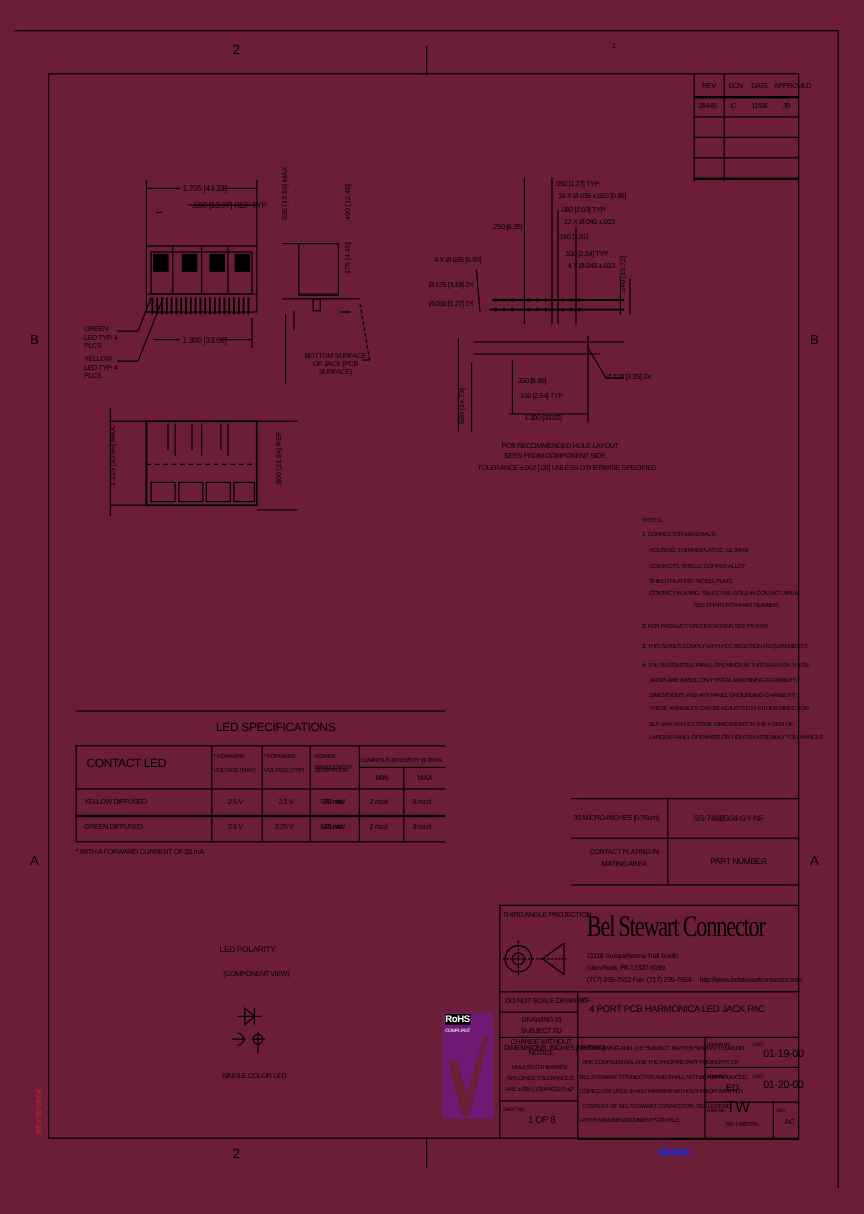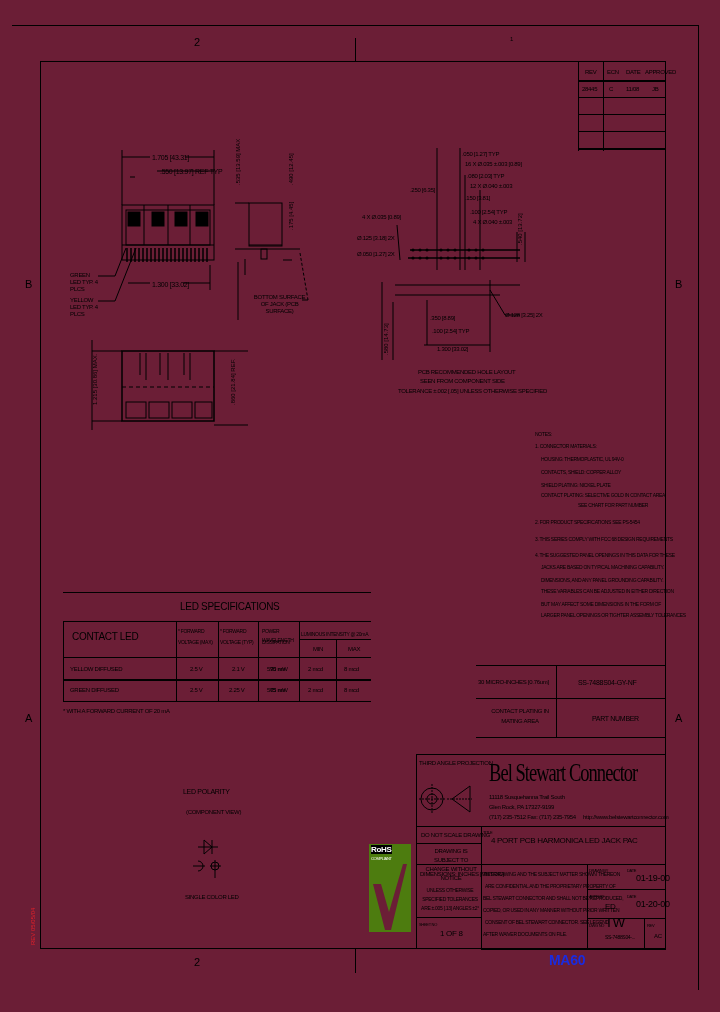--- a/index.html
+++ b/index.html
@@ -24,21 +24,21 @@
 
 <div class="zone" style="left:194px;top:36px;">2</div>
 <div class="zone" style="left:510px;top:36px;font-size:6px;">1</div>
 <div class="zone" style="left:194px;top:956px;">2</div>
 <div class="zone" style="left:25px;top:278px;">B</div>
 <div class="zone" style="left:25px;top:712px;">A</div>
 <div class="zone" style="left:675px;top:278px;">B</div>
 <div class="zone" style="left:675px;top:712px;">A</div>
 
 <div class="vtxt" style="left:30px;top:945px;color:#e0202a;font-size:6px;">REV 05/05/04</div>
-<div class="t" style="left:549px;top:956px;color:#1a2be0;font-size:14px;font-weight:bold;">MA60</div>
+<div class="t" style="left:549px;top:956px;color:#1a2be0;font-size:10px;font-weight:bold;">MA60</div>
 
 <div>
   <div class="ln" style="left:578px;top:61px;width:1px;height:90px;"></div>
   <div class="ln" style="left:603px;top:61px;width:1px;height:90px;"></div>
   <div class="ln" style="left:578px;top:80px;width:88px;height:2px;"></div>
   <div class="ln" style="left:578px;top:97px;width:88px;height:1px;"></div>
   <div class="ln" style="left:578px;top:114px;width:88px;height:1px;"></div>
   <div class="ln" style="left:578px;top:131px;width:88px;height:1px;"></div>
   <div class="ln" style="left:578px;top:148px;width:88px;height:2px;"></div>
   <div class="t" style="left:585px;top:68px;font-size:6px;">REV</div>
@@ -365,20 +365,20 @@
   <div class="t" style="left:605px;top:902px;font-size:8px;">ED</div>
   <div class="t" style="left:627px;top:892px;font-size:4px;">DATE</div>
   <div class="t" style="left:636px;top:900px;font-size:9px;">01-20-00</div>
   <div class="t" style="left:589px;top:921px;font-size:4px;">DWG NO</div>
   <div class="t" style="left:605px;top:933px;font-size:5px;">SS-7488S04-...</div>
   <div class="t" style="left:647px;top:921px;font-size:4px;">REV</div>
   <div class="t" style="left:654px;top:932px;font-size:6px;">AC</div>
   <div class="t" style="left:419px;top:920px;font-size:4px;">SHEET NO</div>
   <div class="t" style="left:440px;top:929px;font-size:8px;">1 OF 8</div>
 
-  <div style="position:absolute;left:369px;top:844px;width:42px;height:88px;background:#4d7c0f;">
+  <div style="position:absolute;left:369px;top:844px;width:42px;height:88px;background:#701a75;">
     <div class="t" style="left:2px;top:1px;color:#fff;font-size:8px;font-weight:bold;background:#000;">RoHS</div>
     <div class="t" style="left:2px;top:10px;color:#fff;font-size:4px;">COMPLIANT</div>
     <svg width="42" height="88" style="left:0;top:0;">
       <polygon points="4,40 12,40 20,68 34,20 38,20 22,86 16,86" fill="#6b1e36"></polygon>
     </svg>
   </div>
 </div>
 
 </body></html>

